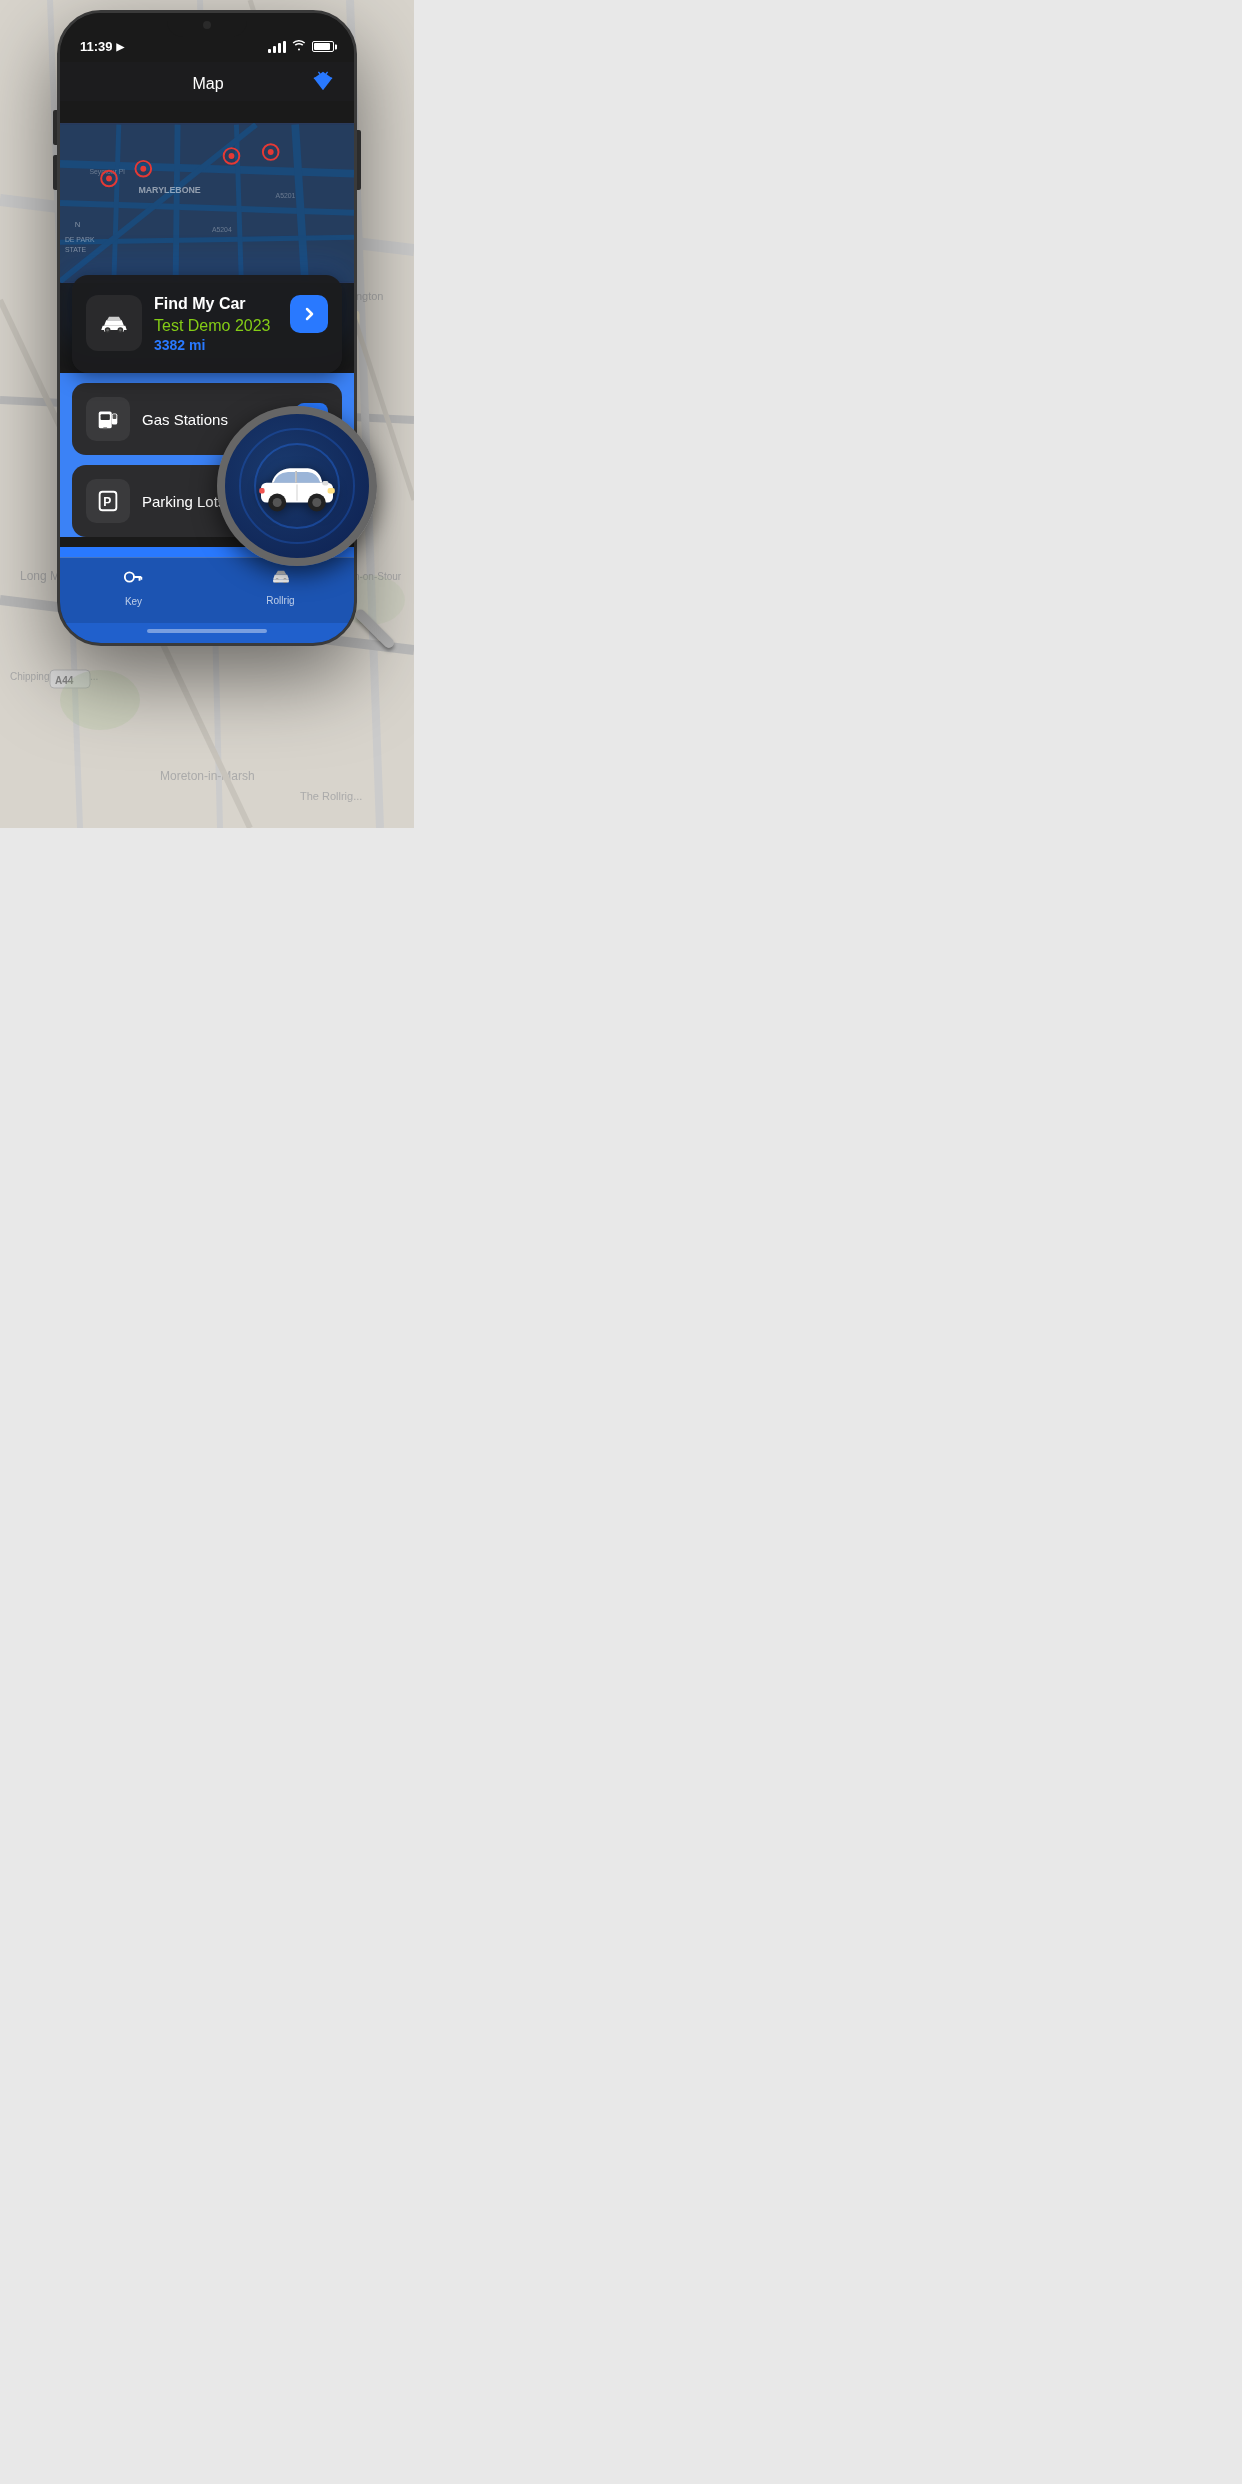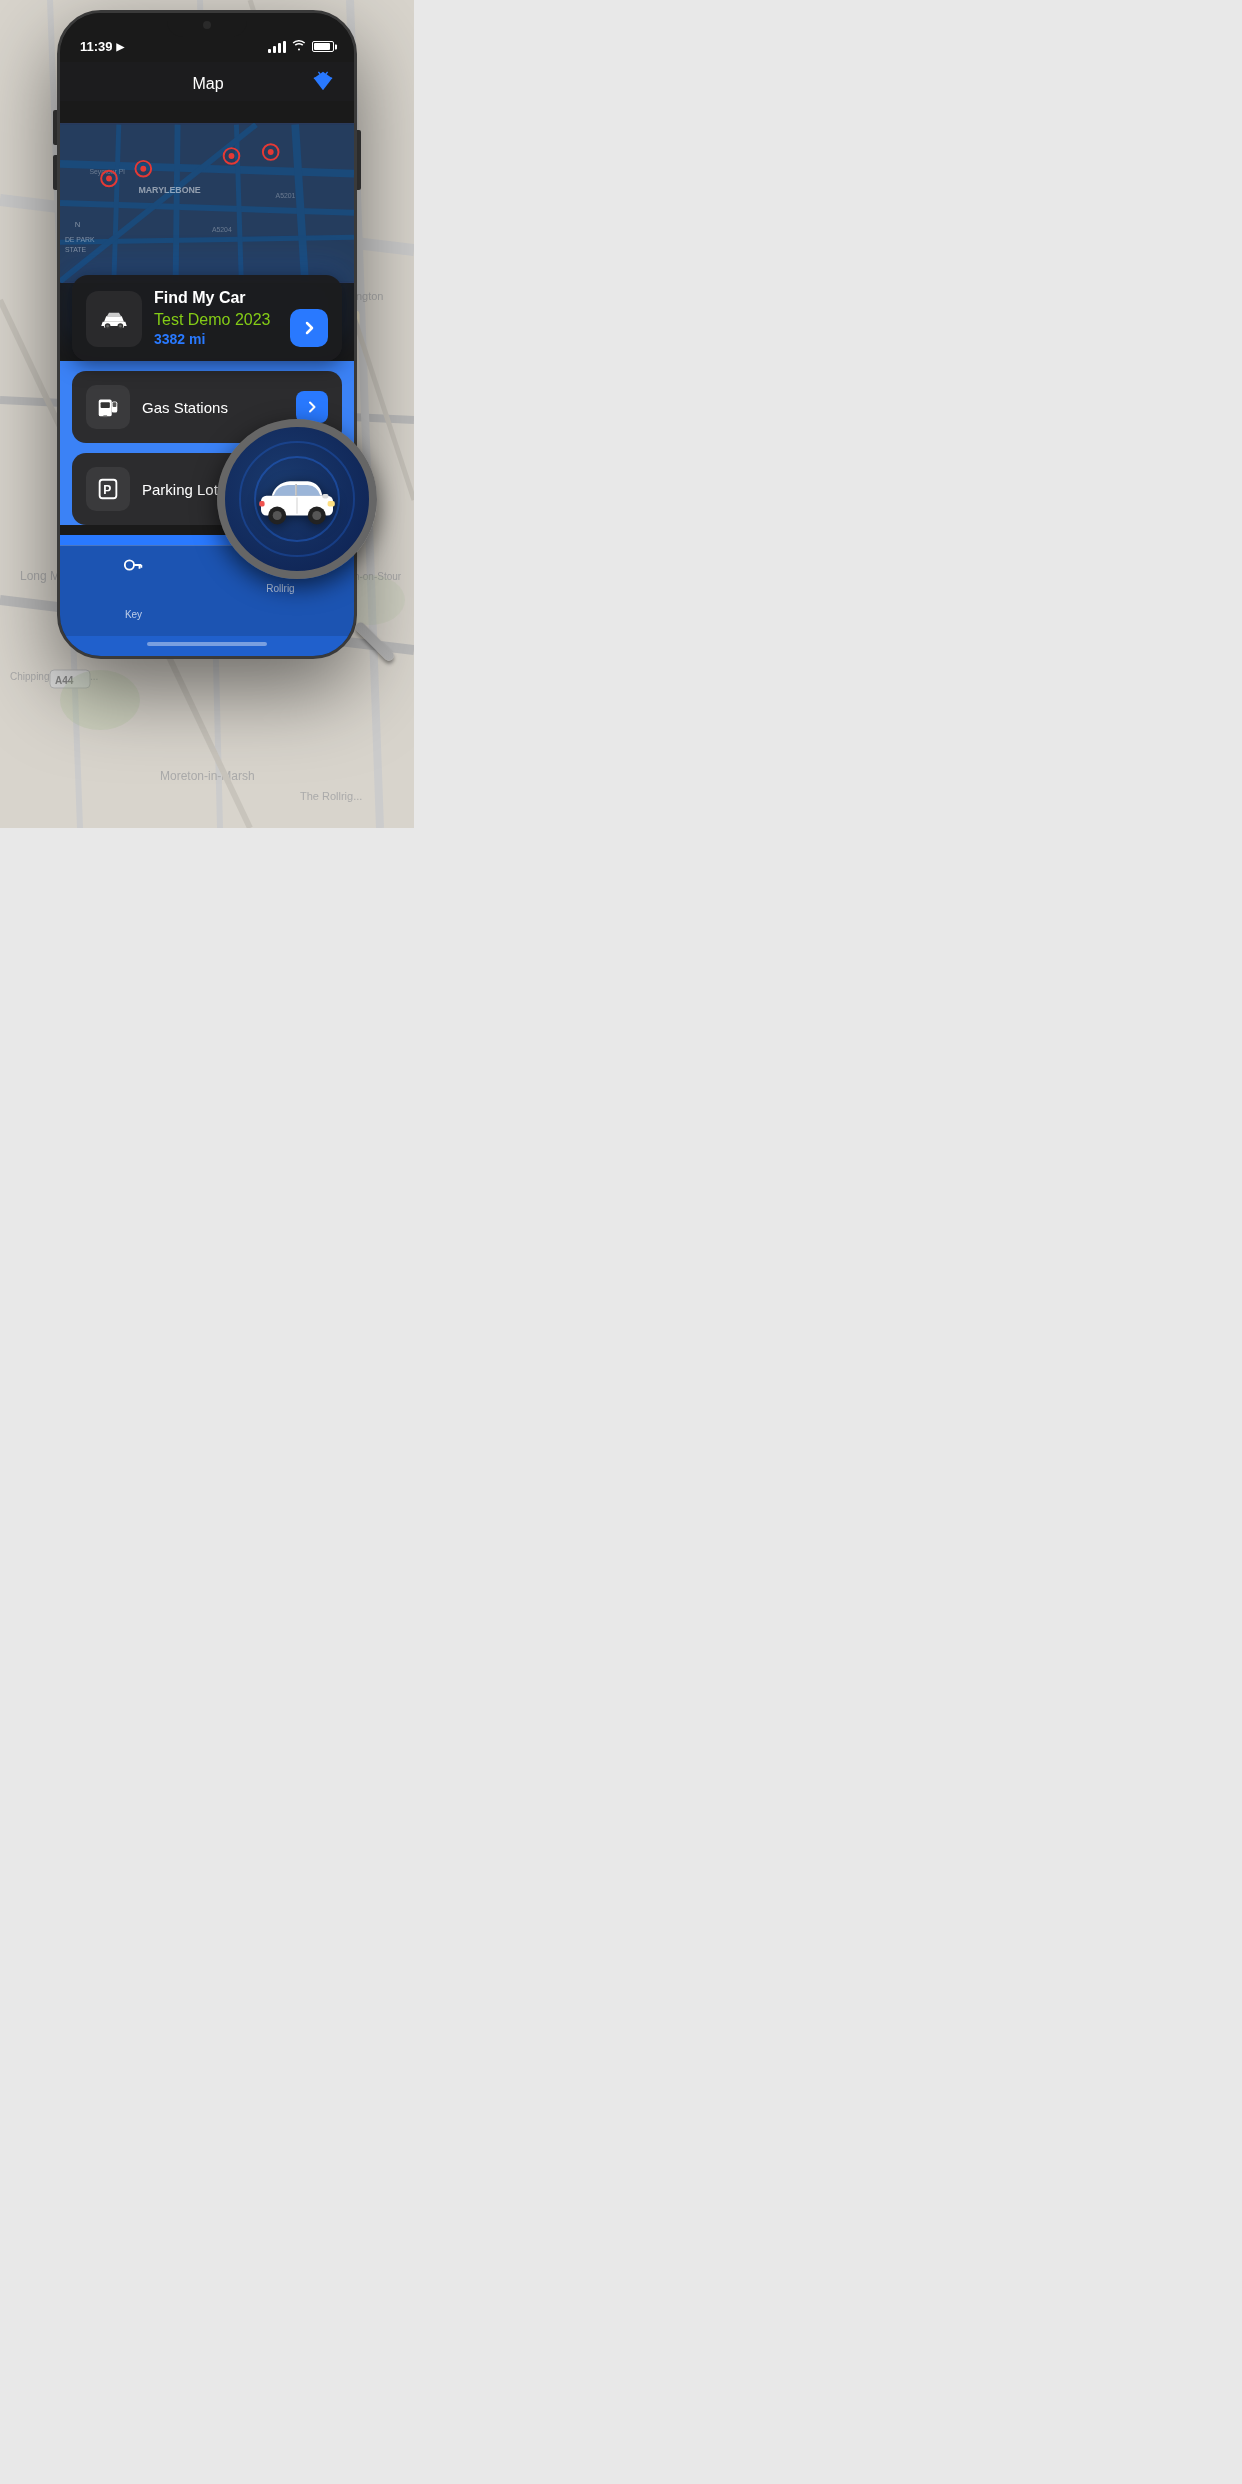--- a/index.html
+++ b/index.html
@@ -217,23 +217,23 @@
       position: relative;
       overflow: hidden;
       margin-top: 22px;
     }
 
     
     .find-my-car-card {
       background: rgba(28, 28, 30, 0.97);
       margin: 0 12px;
       border-radius: 16px;
-      padding: 14px 14px;
-      display: flex;
-      align-items: flex-end;
+      padding: 20px 14px;
+      display: flex;
+      align-items: flex-start;
       gap: 12px;
       position: relative;
       z-index: 3;
       margin-top: -8px;
       box-shadow: 0 4px 20px rgba(0,0,0,0.5);
     }
 
     .car-icon-box {
       width: 56px;
       height: 56px;
@@ -686,21 +686,21 @@
         <div class="phone-tabbar" style="background: rgba(0,0,0,0.3); border-top: 1px solid rgba(255,255,255,0.2);">
           <div class="tab-item">
             <span style="font-size:20px; color:white;">
               <svg width="22" height="22" viewBox="0 0 24 24" fill="none" stroke="white" stroke-width="2">
                 <circle cx="7" cy="12" r="5"></circle>
                 <line x1="12" y1="12" x2="20" y2="12"></line>
                 <line x1="18" y1="12" x2="18" y2="16"></line>
                 <line x1="20" y1="12" x2="20" y2="15"></line>
               </svg>
             </span>
-            <span class="tab-label" style="color:rgba(255,255,255,0.7);margin-top:25px;">Key</span>
+            <span class="tab-label" style="color:rgba(255,255,255,0.7);">Key</span>
           </div>
           <div class="tab-item">
             <span>
               <svg width="22" height="22" viewBox="0 0 28 22" fill="white">
                 <path d="M4 14 L6 8 L22 8 L24 14 Z" fill="white"></path>
                 <path d="M7 8 L10 3 L18 3 L21 8 Z" fill="#ccc"></path>
                 <circle cx="9" cy="16" r="3" fill="#555"></circle>
                 <circle cx="19" cy="16" r="3" fill="#555"></circle>
                 <circle cx="9" cy="16" r="1.5" fill="#888"></circle>
                 <circle cx="19" cy="16" r="1.5" fill="#888"></circle>

